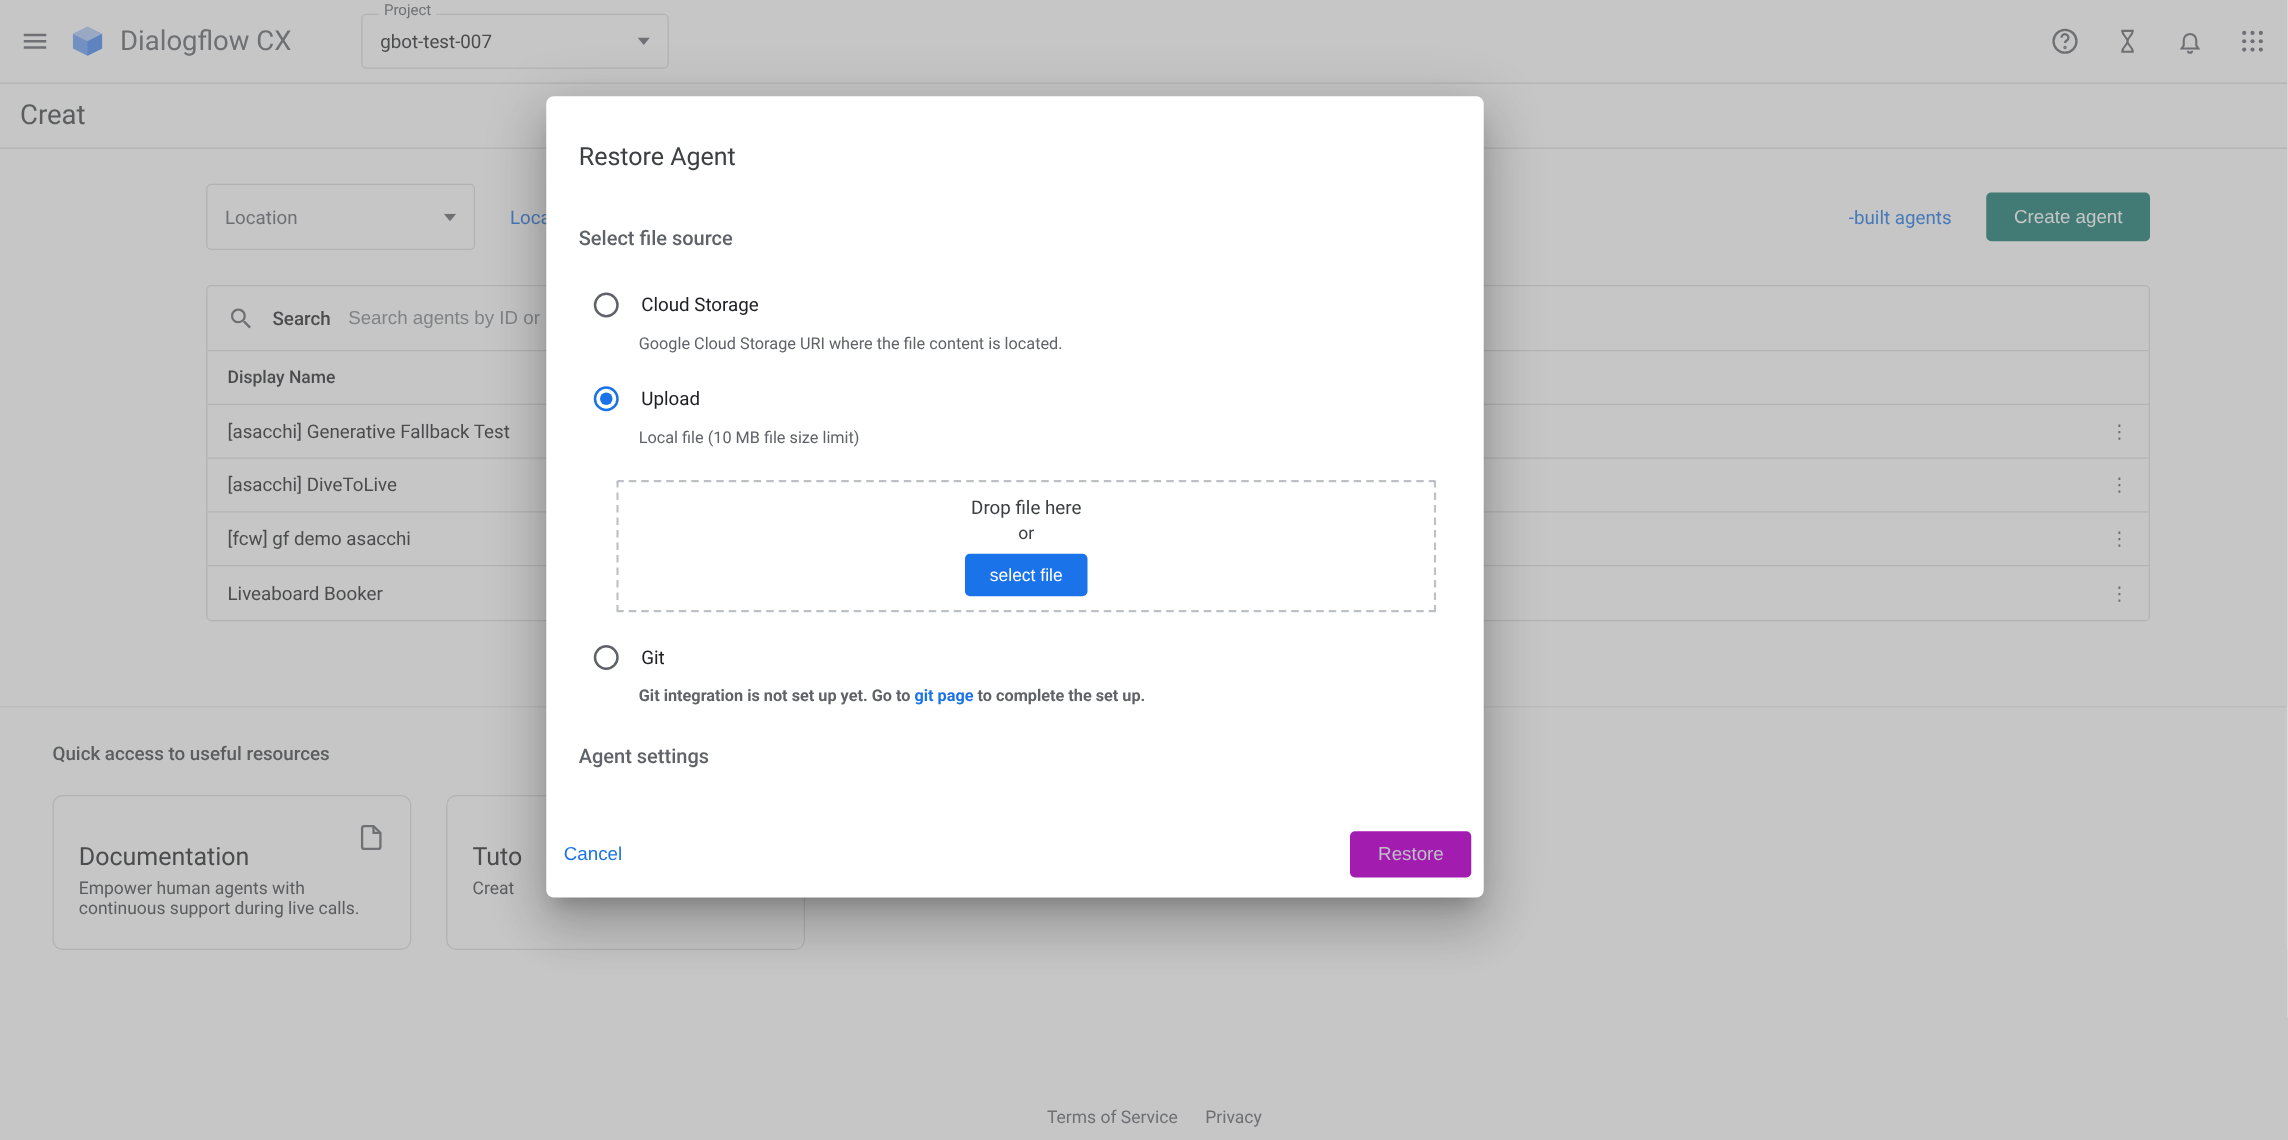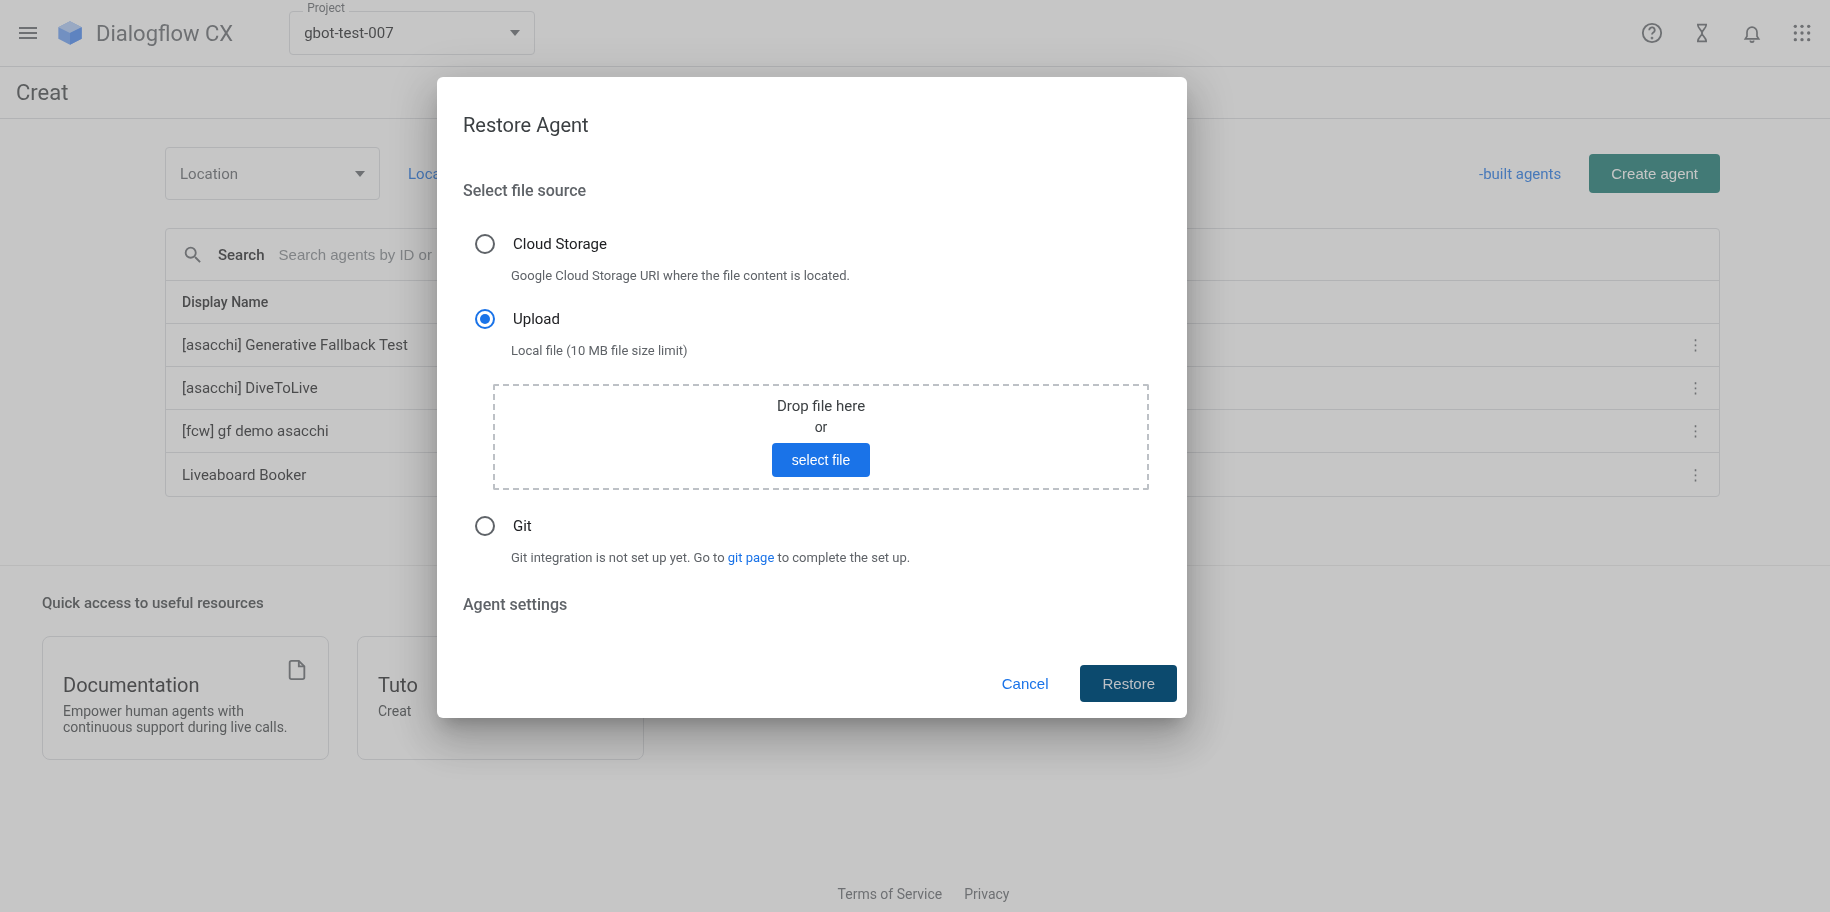--- a/index.html
+++ b/index.html
@@ -179,30 +179,30 @@
     gap:4px;
   }
   .drop-text { font-size:15px; color:#3c4043; }
   .drop-or { font-size:14px; color:#3c4043; }
   .select-file-btn {
     margin-top:4px;
     background:#1a73e8; color:#fff;
     border:none; border-radius:4px;
     padding:9px 20px; font-size:14px; cursor:pointer;
   }
-  .modal .git-desc { font-size:13px; color:#5f6368; padding-left:48px; margin-bottom:30px;}
+  .modal .git-desc { font-size:13px; color:#5f6368; padding-left:48px; margin-bottom:30px;font-weight:bold;}
   .modal .git-desc a { color:#1a73e8; text-decoration:none; cursor:pointer;}
   .modal-settings { font-size:16px; color:#5f6368; font-weight:500; margin-top:18px;}
   .modal-footer {
     height:70px;
-    display:flex; align-items:center; justify-content:flex-end;
-    gap:18px; padding:0 10px 0 0;
+    display:flex; align-items:center; justify-content:space-between;
+    padding:0 10px 0 0;
   }
   .btn-cancel { color:#1a73e8; background:none; border:none; font-size:15px; font-weight:500; padding:10px 14px; cursor:pointer; border-radius:4px;}
-  .btn-restore { color:#bdc1c6; background:#0c4a6e; border:none; font-size:15px; font-weight:500; padding:10px 22px; border-radius:4px;}
+  .btn-restore { color:#bdc1c6; background:#a21caf; border:none; font-size:15px; font-weight:500; padding:10px 22px; border-radius:4px;}
   .chevron { color:#5f6368; }
   
   .modal-body::-webkit-scrollbar {width:8px;}
   .modal-body::-webkit-scrollbar-thumb {background:#dadce0; border-radius:4px;}
 </style>
 </head>
 <body>
 
 <div class="header">
   <div class="menu-icon">

